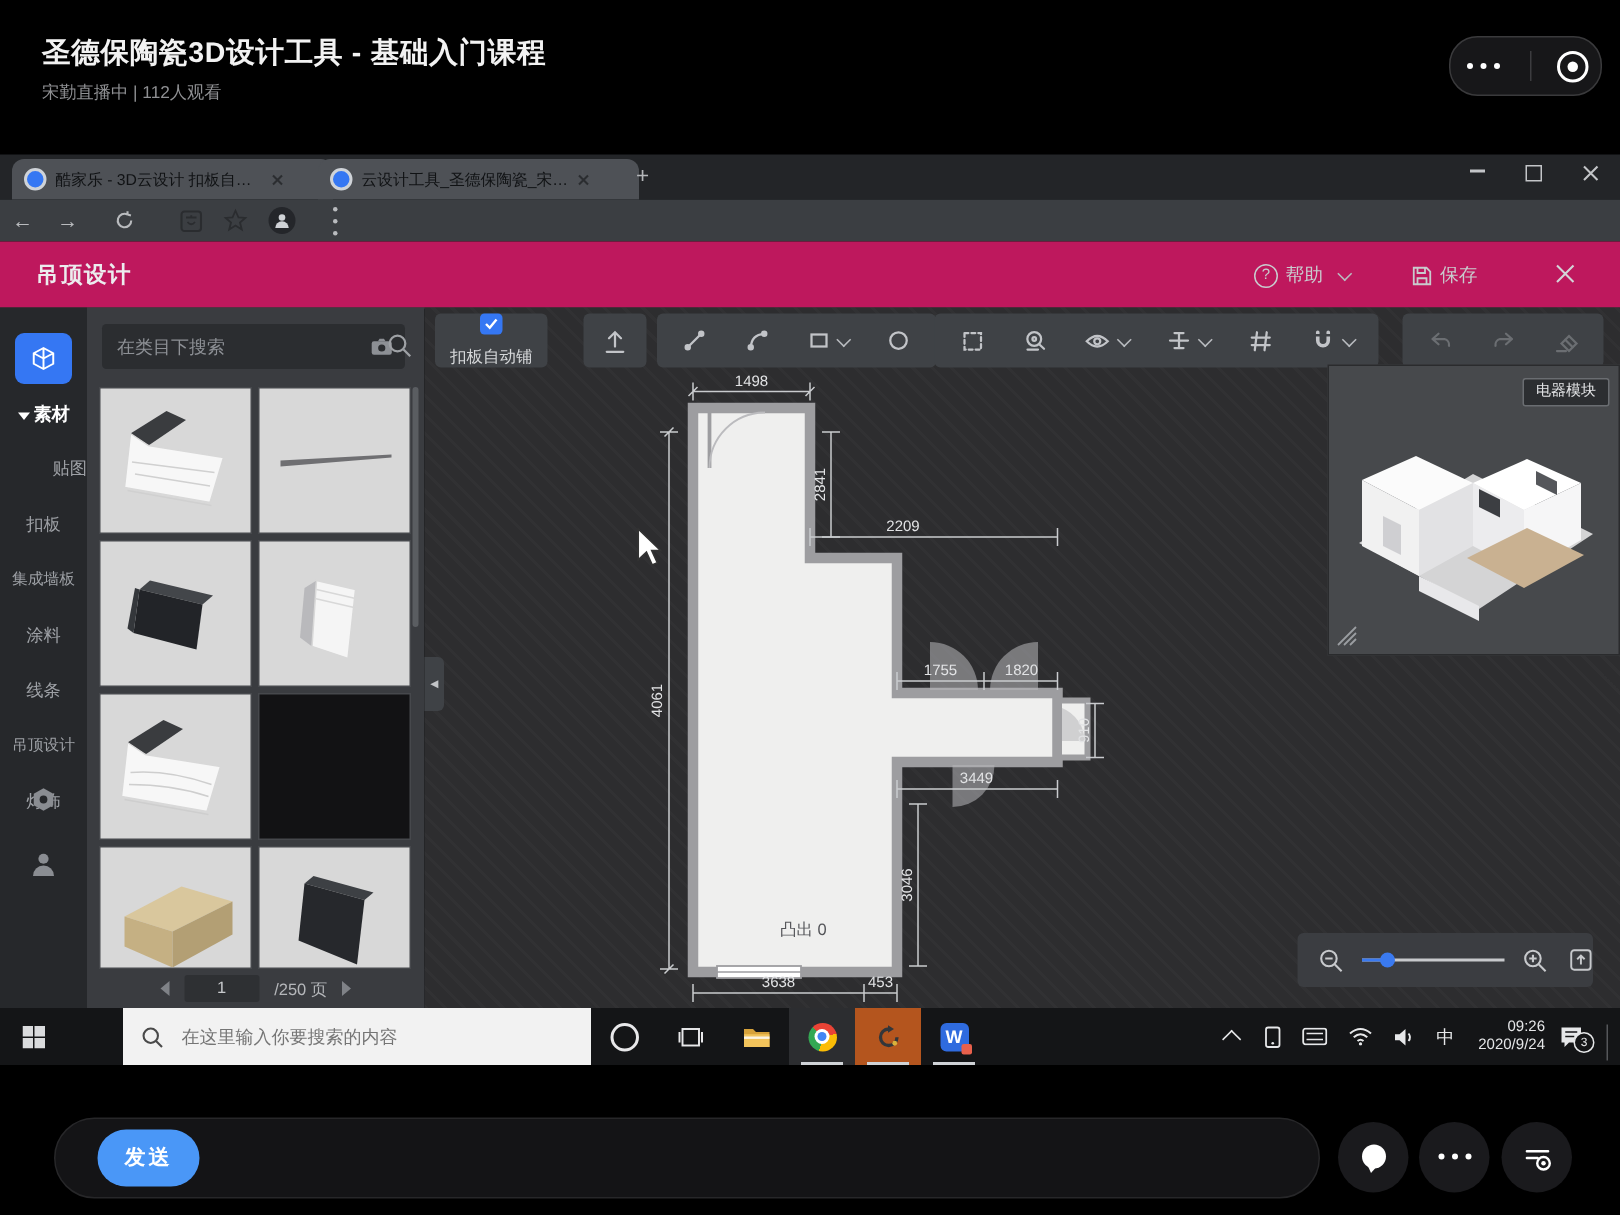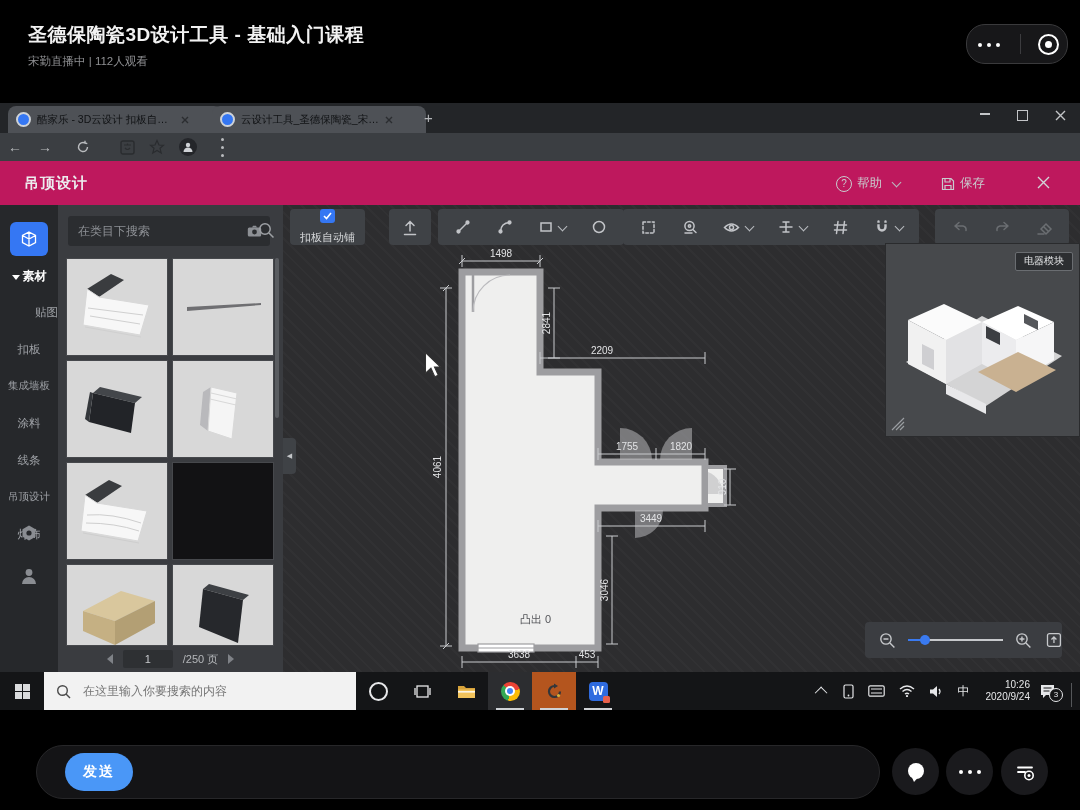--- a/index.html
+++ b/index.html
@@ -48,21 +48,21 @@
             display:flex;align-items:center;justify-content:center;color:#c3c5c8;font-size:7px;}
   #preview{left:602px;top:38px;width:195px;height:194px;background:#47494c;border:1px solid #2a2b2d;box-sizing:border-box;}
   #roomsel{right:6px;top:8px;height:17px;padding:0 8px;background:#2c2e31;border:1px solid #6a6d71;border-radius:2px;
            font-size:10px;color:#e3e4e6;line-height:16px;}
   #zoombar{left:582px;top:417px;width:197px;height:36px;background:#3b3d41;border-radius:4px;display:flex;align-items:center;}
   
   #taskbar{left:0;top:672px;width:1080px;height:38px;background:#141517;display:flex;align-items:stretch;}
   .tbic{width:44px;display:flex;align-items:center;justify-content:center;position:relative;}
   .tbic.active{background:#2c2d30;}
   .underline:after{content:"";position:absolute;bottom:0;left:8px;right:8px;height:2px;background:#cfd2d6;}
-  #tsearch{width:288px;background:#f2f2f2;display:flex;align-items:center;gap:10px;padding:0 12px;}
+  #tsearch{width:288px;background:#f2f2f2;display:flex;align-items:center;gap:10px;padding:0 12px;margin-left:38px;}
   #tsearch input{flex:1;border:0;outline:none;background:transparent;font-size:12px;color:#333;font-family:inherit;}
   #tray{margin-left:auto;display:flex;align-items:center;gap:2px;color:#e6e7e9;}
   #clock{text-align:right;font-size:10px;line-height:12px;margin:0 8px;}
   
   #chatinput{left:36px;top:745px;width:844px;height:54px;background:#141416;border:1px solid #272729;border-radius:27px;
              box-sizing:border-box;display:flex;align-items:center;padding:0 8px 0 28px;}
   #chatinput input{flex:1;background:transparent;border:0;outline:none;font-size:14px;color:#cfcfd2;font-family:inherit;}
   #chatinput input::placeholder{color:#8b8b90;}
   #sendbtn{width:68px;height:38px;border-radius:19px;background:#4a97f7;color:#fff;font-size:14px;font-weight:bold;
            display:flex;align-items:center;justify-content:center;letter-spacing:2px;}
@@ -504,21 +504,21 @@
     <svg width="16" height="12" viewBox="0 0 16 12" style="margin:0 6px;">
         <path d="M1,4 Q8,-2 15,4 M3.5,6.5 Q8,2.5 12.5,6.5 M6,9 Q8,7.3 10,9" stroke="#e6e7e9" fill="none" stroke-width="1.4"></path>
         <circle cx="8" cy="11" r="1.1" fill="#e6e7e9"></circle>
       </svg>
     <svg width="15" height="13" viewBox="0 0 15 13" style="margin:0 6px;">
         <polygon points="1,4.5 4,4.5 8,1 8,12 4,8.5 1,8.5" fill="#e6e7e9"></polygon>
         <path d="M10,4 Q12,6.5 10,9" stroke="#e6e7e9" fill="none" stroke-width="1.3"></path>
       </svg>
     <span style="font-size:12px;margin:0 6px;">中</span>
     <span id="clock">
-      <span>10:26</span><br>
+      <span>09:26</span><br>
       <span>2020/9/24</span>
     </span>
     <span style="position:relative;margin-right:8px;">
       <svg width="17" height="15" viewBox="0 0 17 15">
           <path d="M1,1 H14 V11 H6 L3,14 V11 H1 Z" fill="#e6e7e9"></path>
           <path d="M3.5,4 H11.5 M3.5,7 H9.5" stroke="#141517" stroke-width="1"></path>
         </svg>
       <span style="position:absolute;right:-6px;bottom:-3px;width:12px;height:12px;border:1.2px solid #e6e7e9;border-radius:50%;background:#141517;font-size:8px;display:flex;align-items:center;justify-content:center;">3</span>
     </span>
     <span style="width:1px;height:24px;background:#55575a;margin:7px 0 0 4px;display:block;"></span>

